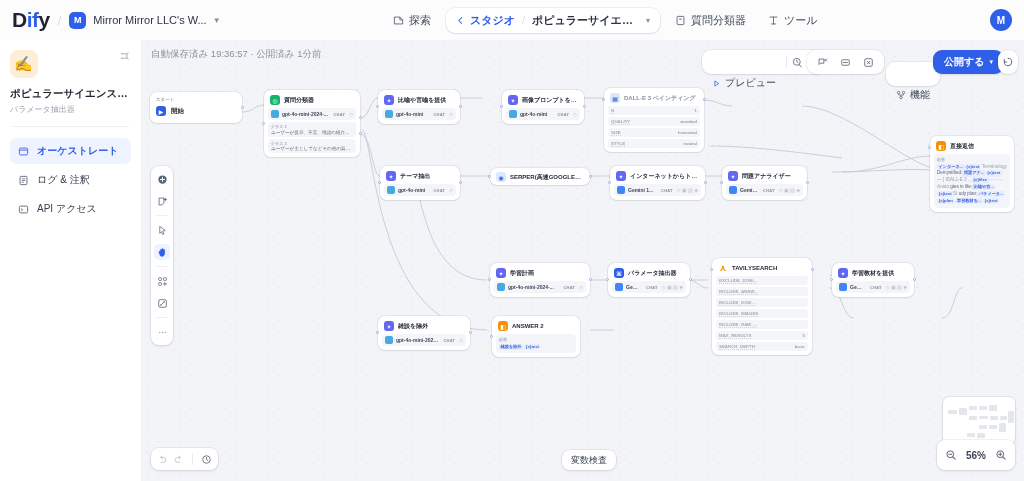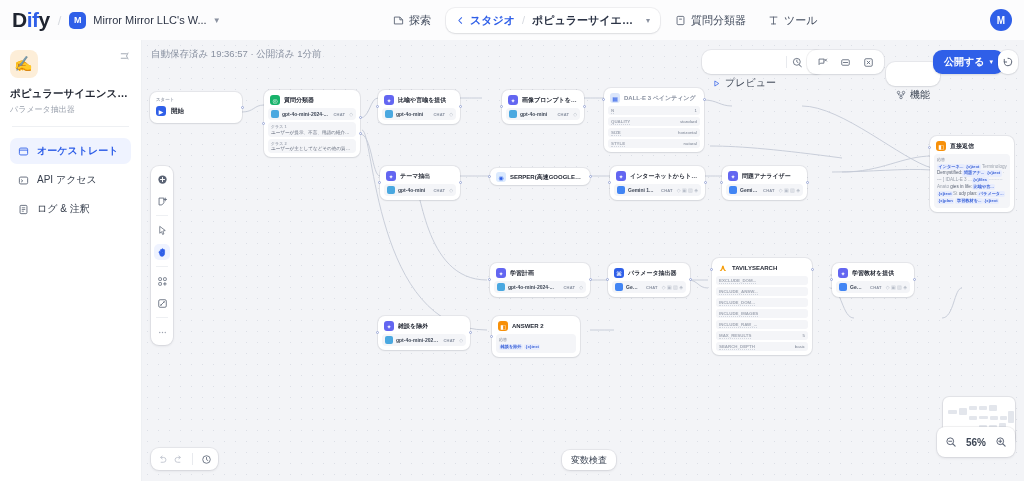--- a/index.html
+++ b/index.html
@@ -137,21 +137,21 @@
     z-index: 6; color: #b3b9c4;
   }
   .varpill {
     position: absolute; left: 420px; bottom: 11px; height: 20px;
     background: #fff; border-radius: 8px; display: flex; align-items: center;
     padding: 0 9px; font-size: 9px; color: #3e4756; font-weight: 500;
     box-shadow: 0 1px 3px rgba(16,24,40,.10), 0 0 0 1px rgba(16,24,40,.05);
     z-index: 6;
   }
   .zoombar {
-    position: absolute; right: 9px; bottom: 24px; height: 30px;
+    position: absolute; right: 9px; bottom: 11px; height: 30px;
     background: #fff; border-radius: 8px; display: flex; align-items: center;
     padding: 0 8px; gap: 9px; font-size: 10px; color: #3e4756; font-weight: 600;
     box-shadow: 0 1px 3px rgba(16,24,40,.10), 0 0 0 1px rgba(16,24,40,.05);
     z-index: 7;
   }
   .minimap {
     position: absolute; right: 9px; bottom: 37px; width: 72px; height: 47px;
     background: #fff; border-radius: 6px; z-index: 6;
     box-shadow: 0 1px 3px rgba(16,24,40,.10), 0 0 0 1px rgba(16,24,40,.06);
     overflow: hidden;
@@ -298,34 +298,34 @@
         <svg width="11" height="11" viewBox="0 0 16 16">
             <rect x="2" y="3" width="12" height="10" rx="2" stroke="#2f5fe8" stroke-width="1.3" fill="none"></rect>
             <path d="M2 6h12" stroke="#2f5fe8" stroke-width="1.3"></path>
           </svg>
       </span>
       <span>オーケストレート</span>
     </div>
     <div class="snav">
       <span class="ic">
         <svg width="11" height="11" viewBox="0 0 16 16">
+            <rect x="3" y="2" width="10" height="12" rx="1.5" stroke="#5a6374" stroke-width="1.3" fill="none"></rect>
+            <path d="M5.5 5.5h5M5.5 8h5M5.5 10.5h3" stroke="#5a6374" stroke-width="1.1"></path>
+          </svg>
+      </span>
+      <span>ログ &amp; 注釈</span>
+    </div>
+    <div class="snav">
+      <span class="ic">
+        <svg width="11" height="11" viewBox="0 0 16 16">
             <rect x="2" y="3" width="12" height="10" rx="2" stroke="#5a6374" stroke-width="1.3" fill="none"></rect>
             <path d="M5 7l2 1.5L5 10" stroke="#5a6374" stroke-width="1.2" fill="none" stroke-linecap="round"></path>
           </svg>
       </span>
       <span>API アクセス</span>
-    </div>
-    <div class="snav">
-      <span class="ic">
-        <svg width="11" height="11" viewBox="0 0 16 16">
-            <rect x="3" y="2" width="10" height="12" rx="1.5" stroke="#5a6374" stroke-width="1.3" fill="none"></rect>
-            <path d="M5.5 5.5h5M5.5 8h5M5.5 10.5h3" stroke="#5a6374" stroke-width="1.1"></path>
-          </svg>
-      </span>
-      <span>ログ &amp; 注釈</span>
     </div>
   </div>
 </div>
 
 <div class="canvas">
 
   <div class="statusbar">自動保存済み 19:36:57 · 公開済み 1分前</div>
 
   <div class="tb-group" style="left:560px; top:10px;">
     <div class="tb-btn">

